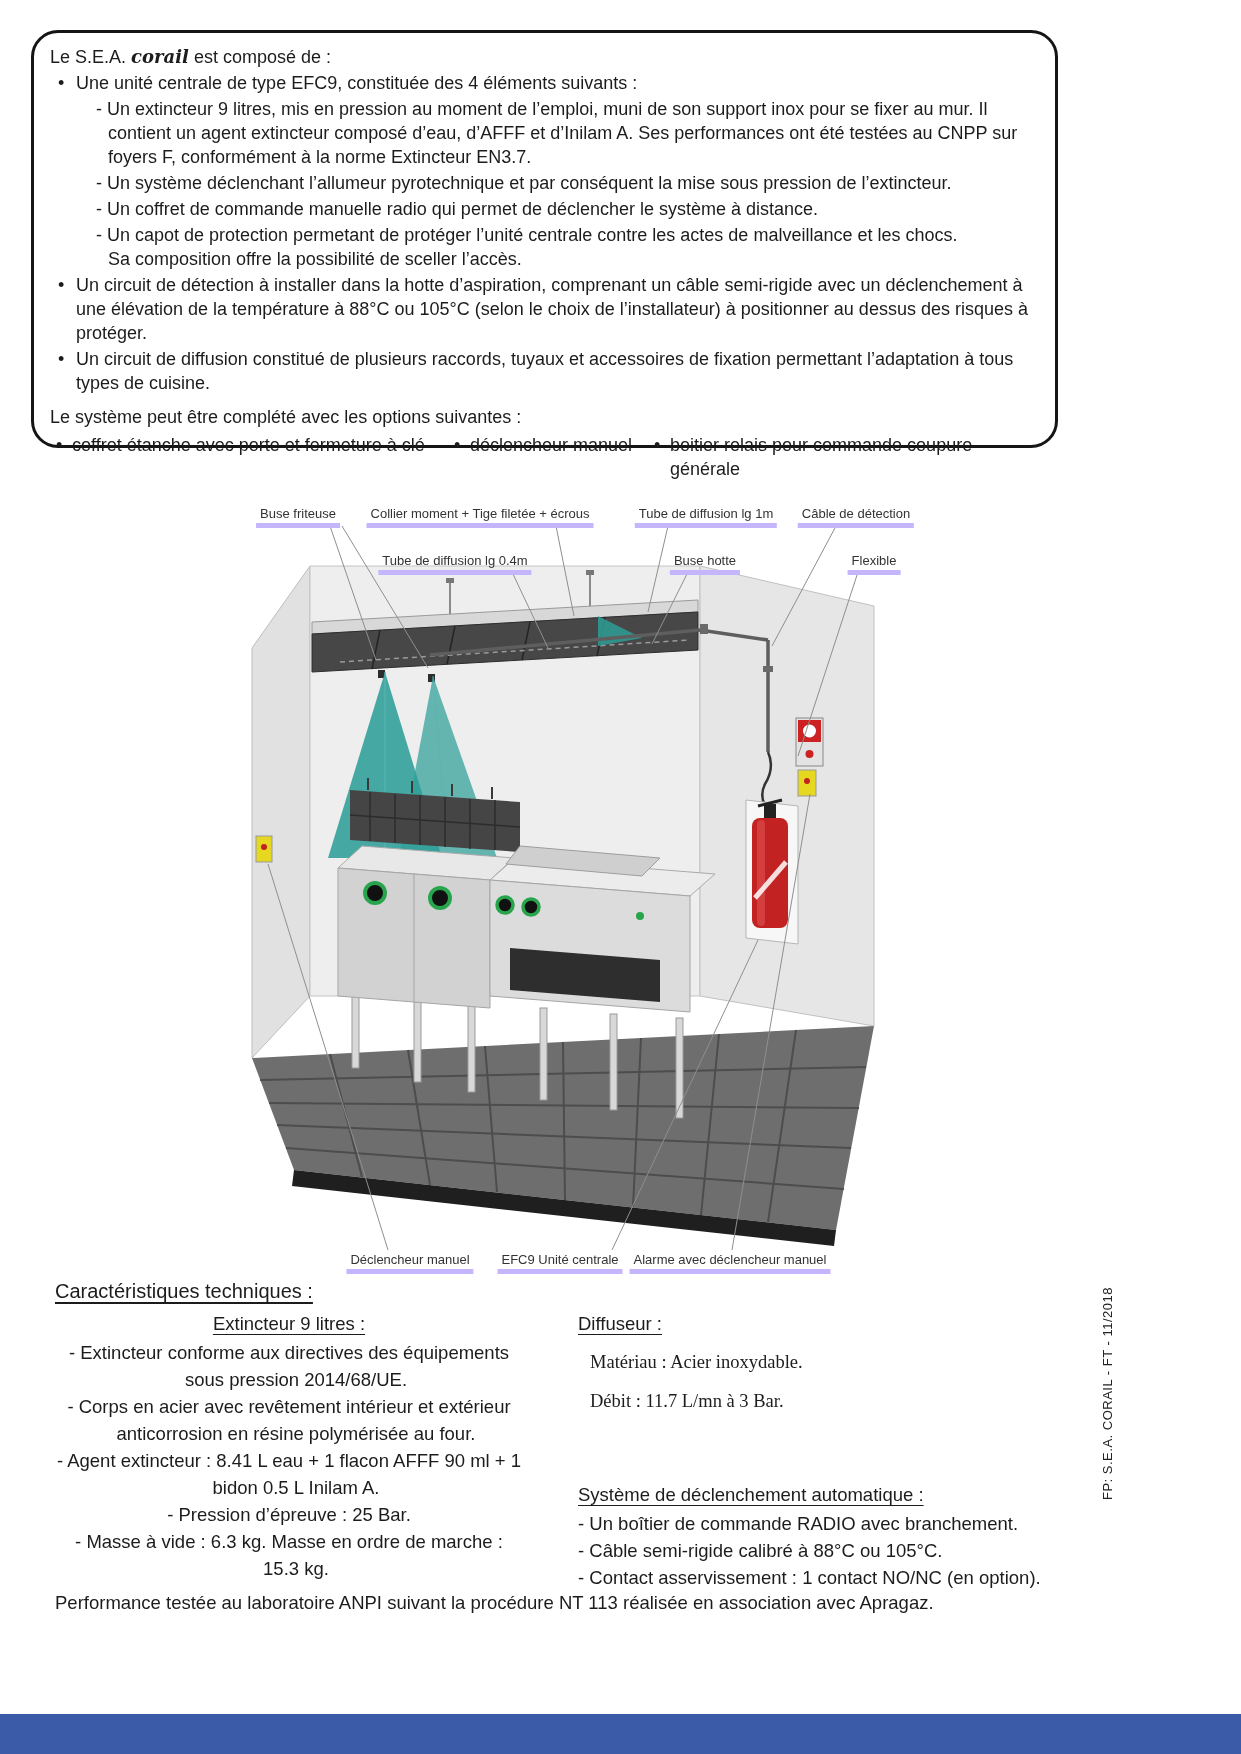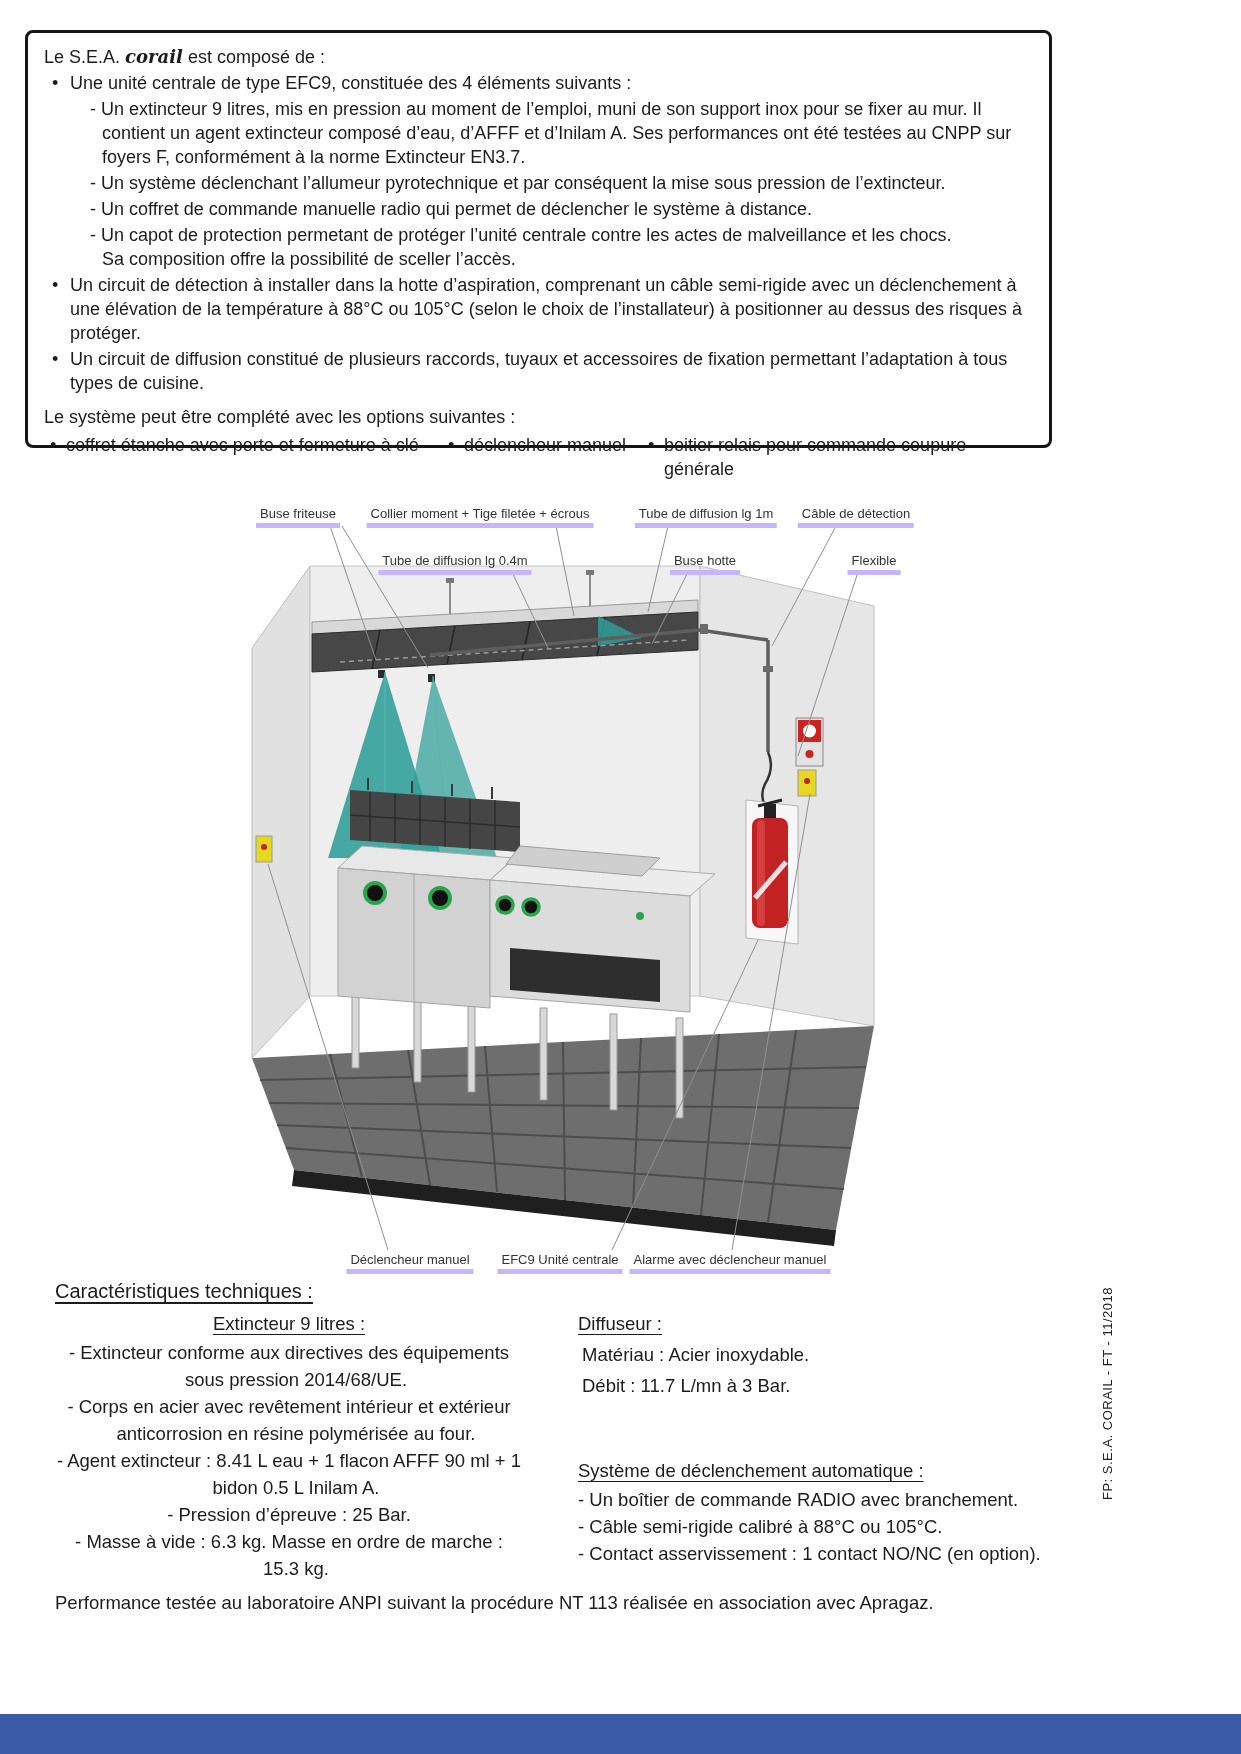--- a/index.html
+++ b/index.html
@@ -2,22 +2,22 @@
 <html><head>
 <meta charset="utf-8">
 <style>
   html,body{margin:0;padding:0;background:#fff;}
   .page{
     position:relative;width:1241px;height:1754px;background:#ffffff;
     font-family:"Liberation Sans",sans-serif;color:#1c1c1c;overflow:hidden;
   }
   
   .intro-box{
-    position:absolute;left:25px;top:30px;width:1027px;height:418px;
-    border:3px solid #151515;border-radius:8px;box-sizing:border-box;
+    position:absolute;left:31px;top:30px;width:1027px;height:418px;
+    border:3px solid #151515;border-radius:27px;box-sizing:border-box;
     padding:12px 16px 4px 16px;font-size:18px;line-height:24px;
   }
   .intro-box p{margin:0 0 2px 0;}
   .brand{font-family:"DejaVu Serif",serif;font-style:italic;font-weight:bold;}
   .lvl1{position:relative;padding-left:26px;}
   .lvl1::before{content:"\2022";position:absolute;left:8px;}
   .lvl2{position:relative;padding-left:58px;text-indent:-12px;white-space:pre-line;}
   .lvl2::before{content:"- ";}
   .options-intro{margin-top:10px !important;margin-bottom:4px !important;}
   .opt-row{display:flex;margin:0 0 2px 0;}
@@ -33,21 +33,21 @@
     background:transparent;
   }
   
   .specs-title{position:absolute;left:55px;top:1280px;font-size:20px;text-decoration:underline;text-underline-offset:4px;}
   .col{position:absolute;font-size:18.5px;line-height:27px;}
   .col-left{left:55px;top:1310px;width:468px;text-align:center;}
   .col-right{left:578px;top:1310px;width:480px;}
   .col h3{margin:0 0 2px 0;font-size:18.5px;font-weight:normal;text-decoration:underline;text-underline-offset:4px;}
   .dash{position:relative;padding-left:14px;text-indent:-14px;margin:0;}
   .dash::before{content:"- ";}
-  .plain{margin:4px;}
+  .plain{margin:12px;font-family:Liberation Serif, serif;}
   .gap{height:27px;}
   .performance{position:absolute;left:55px;top:1592px;width:1000px;font-size:18.5px;}
   .side-note{
     position:absolute;left:1100px;top:1500px;transform:rotate(-90deg);
     transform-origin:0 0;font-size:13px;color:#222;white-space:nowrap;letter-spacing:.5px;
   }
   .footer-bar{position:absolute;left:0;top:1714px;width:1241px;height:40px;background:#3b5aa8;}
 </style>
 </head>
 <body>

